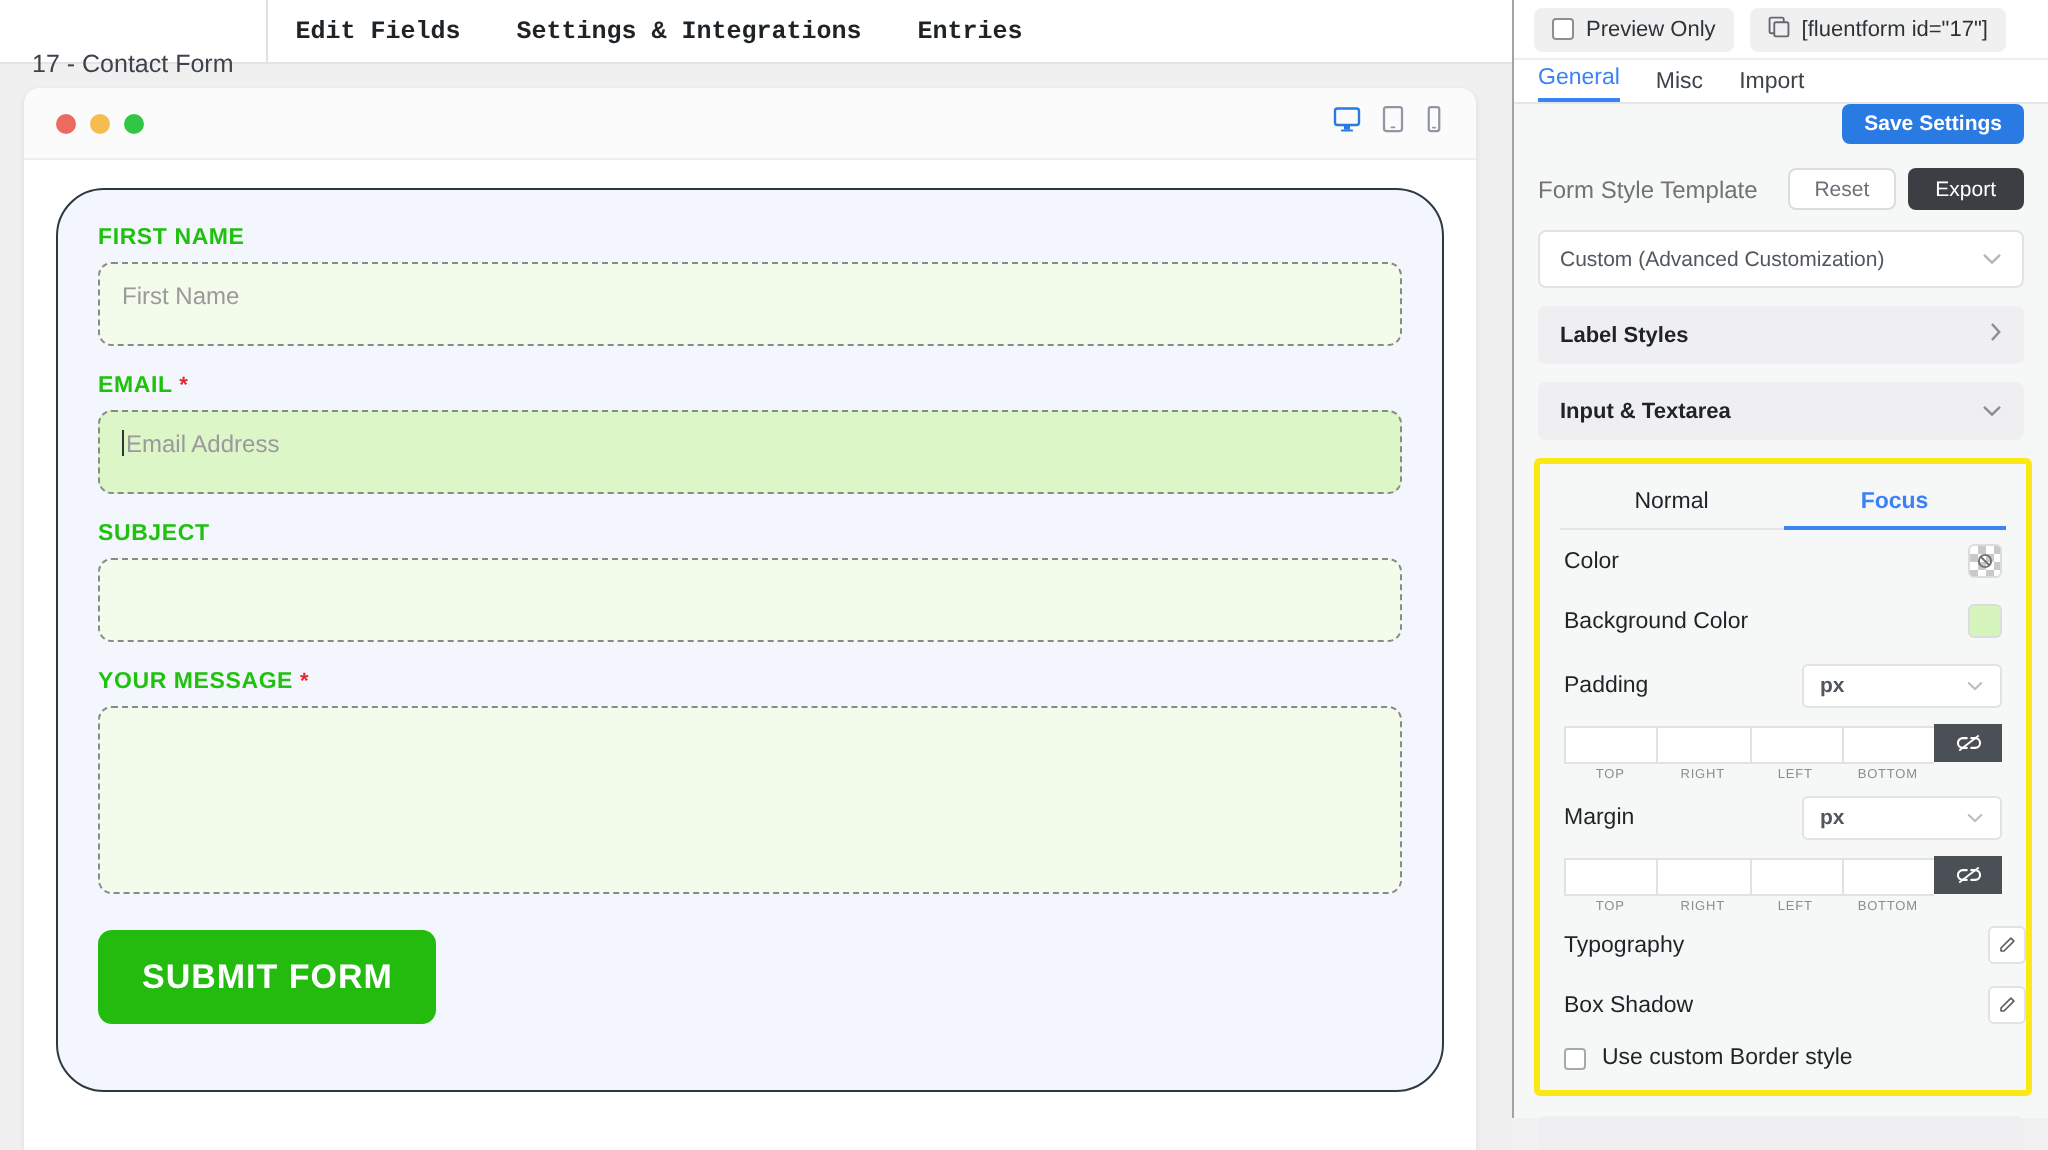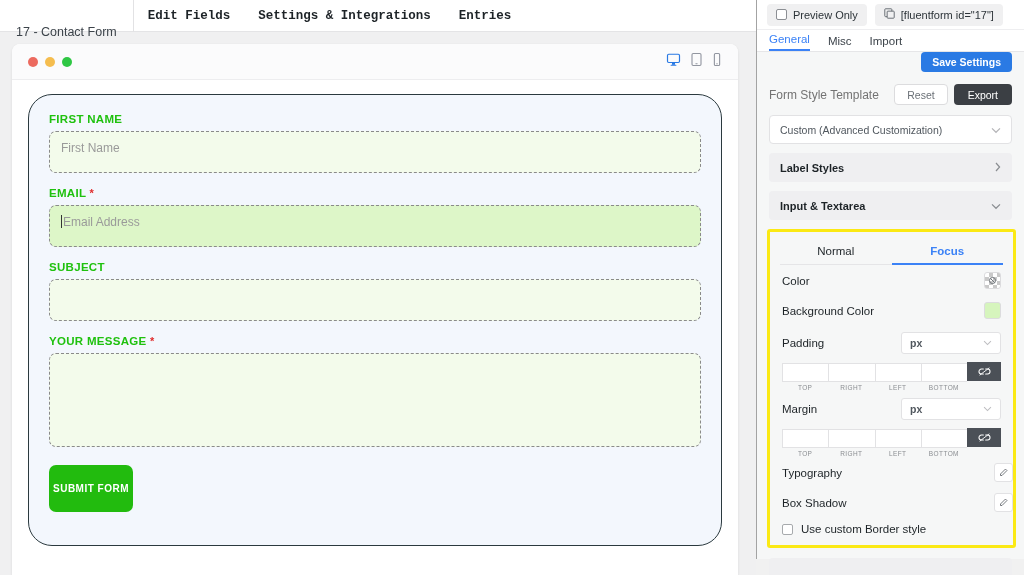--- a/index.html
+++ b/index.html
@@ -73,22 +73,22 @@
   .fi.focused { background: #ddf6c8; }
   .fi.focused .caret {
     display:inline-block; width:1px; height:13px; background:#333;
     vertical-align:-2px; margin-right:1px;
   }
   .fg { margin-bottom: 14px; }
   .fi.tall { height: 42px; }
   .fi.area { height: 94px; }
   .submit-btn {
     margin-top: 4px; background: #22bb0e; color: #ffffff; border: none;
-    border-radius: 7px; padding: 0 4px; height: 47px;
-    font-size: 10px; font-weight: 700; letter-spacing: .5px;
+    border-radius: 7px; padding: 0 22px; height: 47px;
+    font-size: 17px; font-weight: 700; letter-spacing: .5px;
     font-family: "Liberation Sans", sans-serif; cursor: pointer;
   }
 
   
   .right-pane {
     position: absolute; left: 756px; top: 0; width: 268px; height: 559px;
     background: #f6f7f7; border-left: 1px solid #a3a3a3;
   }
   .rp-top {
     height: 30px; background: #ffffff; display: flex; align-items: center;

